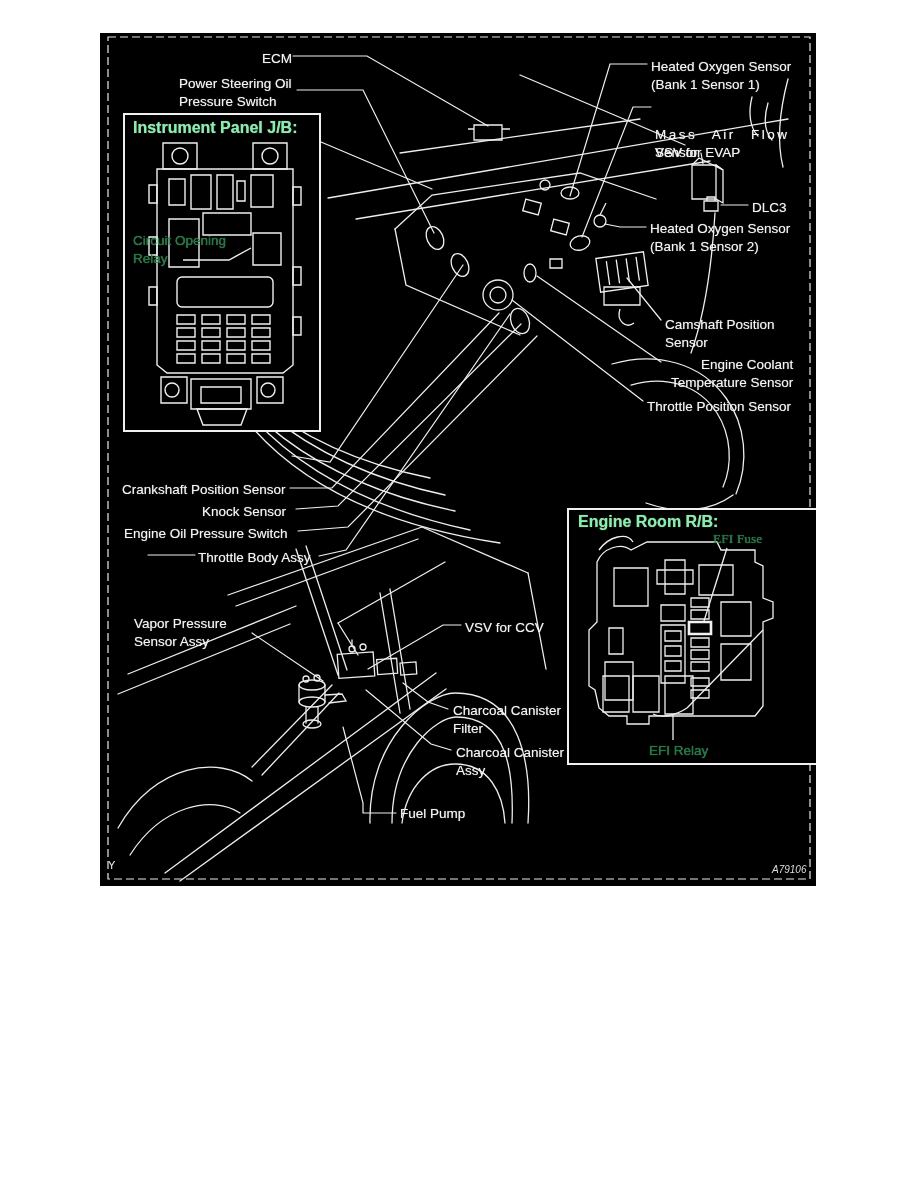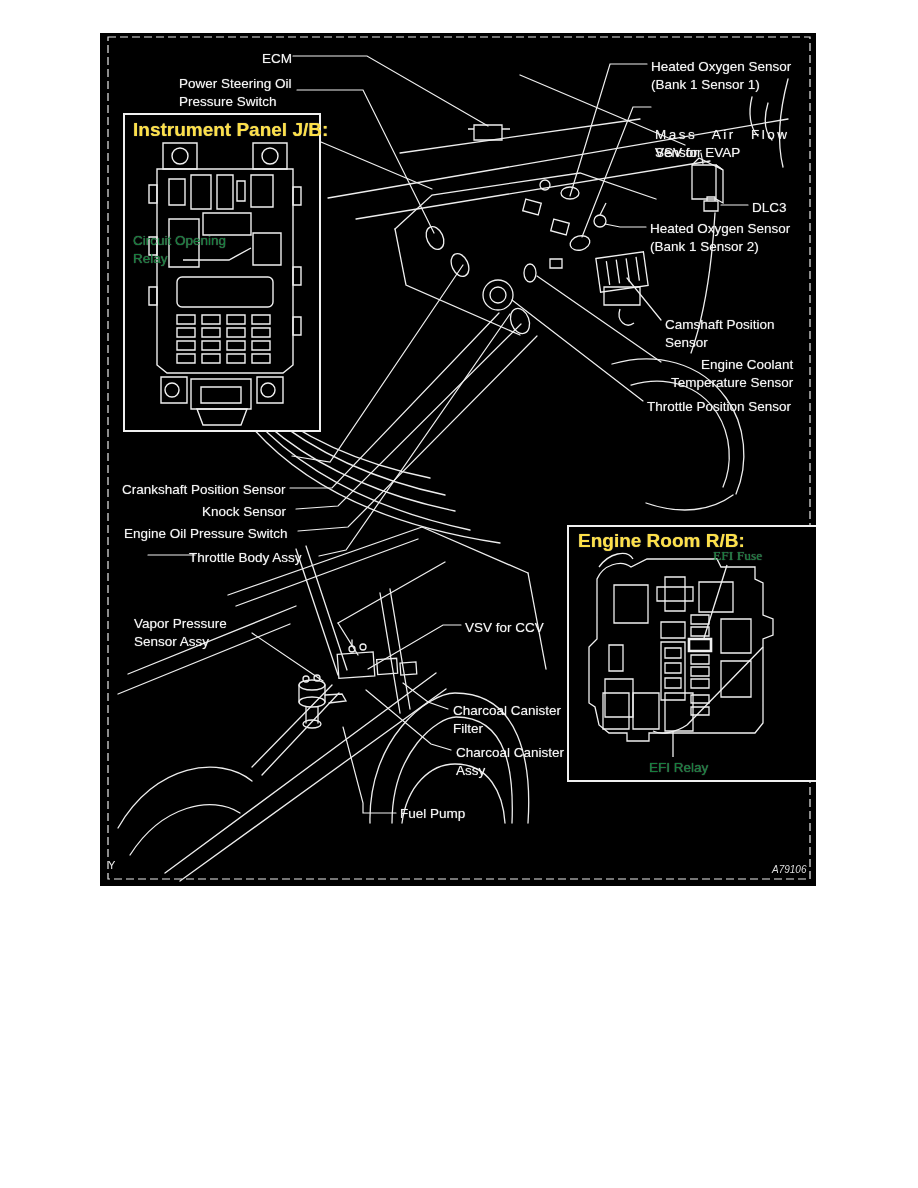--- a/index.html
+++ b/index.html
@@ -14,21 +14,21 @@
     font-size:13.5px;line-height:17.5px;white-space:nowrap;
     text-shadow:0 0 1px rgba(255,255,255,.55);
   }
   .callout.center{text-align:center;}
   .spread{letter-spacing:2.5px;word-spacing:9px;}
   .inset{
     position:absolute;background:#000;border:2px solid #f0f0f0;z-index:2;box-sizing:border-box;
   }
   .inset svg{position:absolute;left:0;top:0;}
   .inset .title{
-    position:absolute;color:#fde047;font-weight:bold;font-size:19px;white-space:nowrap;z-index:2;
+    position:absolute;color:#86efac;font-weight:bold;font-size:16px;white-space:nowrap;z-index:2;
     text-shadow:0 0 1px rgba(255,255,255,.6);
   }
   .inset .ilabel{
     position:absolute;color:#15803d;font-size:13.5px;line-height:17.5px;white-space:nowrap;z-index:2;
     text-shadow:0 0 1px rgba(255,255,255,.5);
   }
   .corner-mark{position:absolute;left:8px;top:826px;color:#eee;font-size:11px;z-index:3;}
   .fig-code{position:absolute;left:672px;top:831px;color:#ddd;font-size:10px;z-index:3;font-style:italic;}
   svg *{vector-effect:non-scaling-stroke;}
 </style>
@@ -231,21 +231,21 @@
           <circle cx="47" cy="275" r="7"></circle>
         <rect x="132" y="262" width="26" height="26"></rect>
           <circle cx="143" cy="275" r="7"></circle>
         <rect x="66" y="264" width="60" height="30"></rect>
         <rect x="76" y="272" width="40" height="16"></rect>
         <path d="M72,294 L122,294 L116,310 L78,310 Z"></path>
       </g>
     </svg>
   </div>
 
-  <div class="inset" style="left:467px;top:492px;width:252px;height:257px;">
+  <div class="inset" style="left:467px;top:475px;width:252px;height:257px;">
     <div class="title" style="left:9px;top:3px;">Engine Room R/B:</div>
     <div class="ilabel" style="left:144px;top:20px;font-family:Liberation Serif, serif;">EFI Fuse</div>
     <div class="ilabel" style="left:80px;top:232px;">EFI Relay</div>
     <svg width="222" height="253" viewBox="0 0 222 253">
       <g stroke="#f0f0f0" stroke-width="1.3" fill="none">
         <path d="M28,52 C34,38 52,32 62,40 L78,32 L148,32 L152,40 L186,40 L186,52 L194,56 L194,88 L204,92 L204,108 L194,112 L194,196 L186,206 L80,206 L80,214 L58,214 L58,206 L40,206 L30,198 L26,180 L20,176 L20,120 L28,112 Z"></path>
         <path d="M30,40 C40,26 58,22 64,32"></path>
         <rect x="45" y="58" width="34" height="38"></rect>
         <rect x="96" y="50" width="20" height="34"></rect>
         <rect x="88" y="60" width="36" height="14"></rect>
@@ -316,21 +316,21 @@
   </div>
   <div class="callout" style="left:22px;top:448px;">
     <div>Crankshaft Position Sensor</div>
   </div>
   <div class="callout" style="left:102px;top:470px;">
     <div>Knock Sensor</div>
   </div>
   <div class="callout" style="left:24px;top:492px;">
     <div>Engine Oil Pressure Switch</div>
   </div>
-  <div class="callout" style="left:89px;top:516px;">
+  <div class="callout" style="left:98px;top:516px;">
     <div>Throttle Body Assy</div>
   </div>
   <div class="callout" style="left:34px;top:582px;">
     <div>Vapor Pressure</div>
     <div>Sensor Assy</div>
   </div>
   <div class="callout" style="left:365px;top:586px;">
     <div>VSV for CCV</div>
   </div>
   <div class="callout" style="left:353px;top:669px;">

